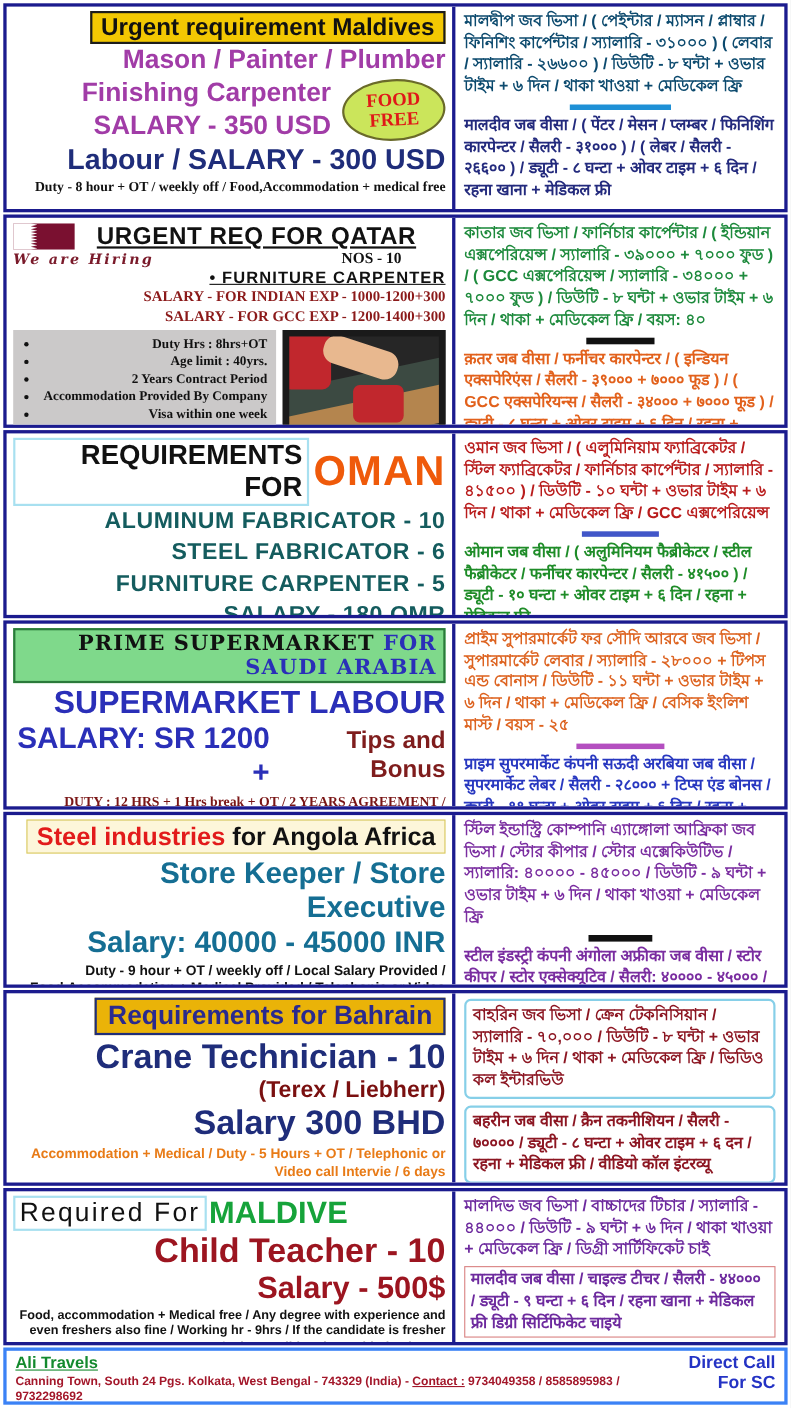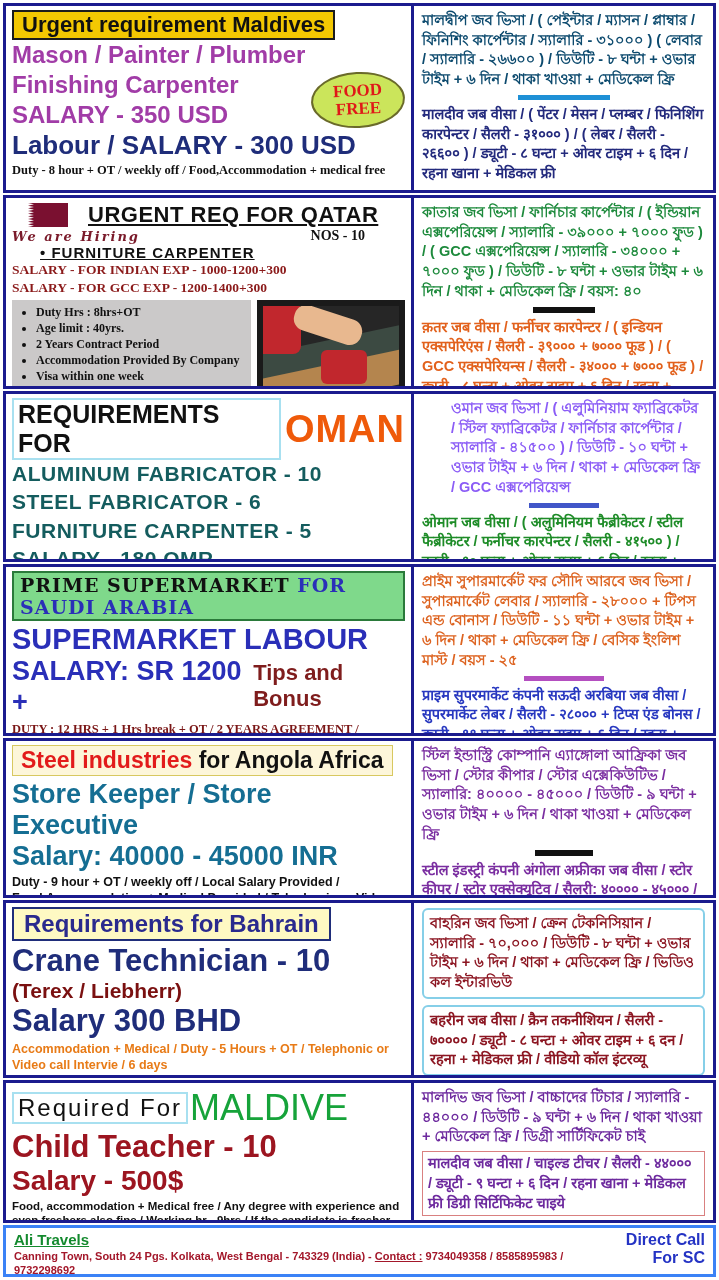--- a/index.html
+++ b/index.html
@@ -1,19 +1,19 @@
 <!DOCTYPE html>
 <html><head>
 <meta charset="utf-8">
 <style>
   * { margin:0; padding:0; box-sizing:border-box; }
   body { background:#9aa0a6; font-family:"Liberation Sans","DejaVu Sans",sans-serif; }
   .poster { width:719px; height:1280px; background:#ffffff; padding:3px; display:flex; flex-direction:column; gap:2px; overflow:hidden; }
   .sec { border:3px solid #1b1b8e; display:flex; overflow:hidden; background:#fff; flex:none; }
-  .sec-left { flex:1; padding:4px 6px; overflow:hidden; }
+  .sec-left { flex:1; padding:4px 6px; overflow:hidden;text-align:right; }
   .sec-right { width:302px; border-left:3px solid #1b1b8e; padding:5px 8px; overflow:hidden; }
   .para { font-size:14.5px; line-height:1.36; font-weight:bold; }
   .divider { height:5px; width:92px; margin:5px auto; }
   .u { text-decoration:underline; }
 
   
   .s1 { height:190px; }
   .s1 .hdr { display:inline-block; background:#f3c802; border:2px solid #1c1c1c; padding:0 8px; font-size:22px; font-weight:bold; color:#111; }
   .s1 .jobs { color:#a13ca7; font-weight:bold; font-size:24px; line-height:1.25; }
   .s1 .row2 { display:flex; align-items:center; gap:10px; }
@@ -44,21 +44,21 @@
   .s2 .bn { color:#1d8a3c; }
   .s2 .hi { color:#e2611c; }
   .s2 .divider { background:#111; height:6px; width:62px; }
 
   
   .s3 { height:171px; }
   .s3 .titlerow { display:flex; align-items:center; gap:4px; }
   .s3 .boxed { border:2px solid #a8e0f0; padding:0 4px; font-size:25px; font-weight:bold; color:#111; }
   .s3 .country { font-size:38px; font-weight:bold; color:#ef5a0a; letter-spacing:1px; }
   .s3 .jobs { color:#145c5e; font-weight:bold; font-size:21px; line-height:1.35; letter-spacing:0.5px; }
-  .s3 .bn { color:#8b5cf6;margin-left:29px; }
+  .s3 .bn { color:#b91c1c; }
   .s3 .hi { color:#1e8c28; }
   .s3 .divider { background:#4156c8; height:5px; width:70px; }
 
   
   .s4 { height:172px; }
   .s4 .hdr { display:inline-block; background:#7fd98b; border:2px solid #2a7a3a; padding:1px 6px; font-family:"DejaVu Serif",serif; font-weight:bold; font-size:19px; letter-spacing:1px; }
   .s4 .hdr .blk { color:#111; }
   .s4 .hdr .blu { color:#2a2fb8; }
   .s4 .job { color:#2a2fb8; font-weight:bold; font-size:29px; margin-top:2px; }
   .s4 .salrow { display:flex; align-items:baseline; gap:8px; }
@@ -76,33 +76,33 @@
   .s5 .hdr .blk { color:#111; }
   .s5 .job { color:#156e93; font-weight:bold; font-size:27px; margin-top:3px; }
   .s5 .sal { color:#156e93; font-weight:bold; font-size:27px; }
   .s5 .terms { font-weight:bold; font-size:12.5px; color:#111; margin-top:3px; line-height:1.25; }
   .s5 .bn { color:#7a2da0; }
   .s5 .hi { color:#7a2da0; }
   .s5 .divider { background:#111; height:6px; width:58px; }
 
   
   .s6 { height:178px; }
-  .s6 .hdr { display:inline-block; background:#fef9c3; border:2px solid #1f2d7a; padding:1px 10px; color:#2a2a8e; font-weight:bold; font-size:24px; }
+  .s6 .hdr { display:inline-block; background:#eab308; border:2px solid #1f2d7a; padding:1px 10px; color:#2a2a8e; font-weight:bold; font-size:24px; }
   .s6 .job { color:#1f2d7a; font-weight:bold; font-size:31px; margin-top:2px; }
   .s6 .brands { color:#7a1010; font-weight:bold; font-size:21px; }
   .s6 .sal { color:#1f2d7a; font-weight:bold; font-size:31px; }
   .s6 .terms { color:#e87b17; font-weight:bold; font-size:12.5px; margin-top:2px; line-height:1.3; }
   .s6 .langbox { border:2px solid #86cfe8; border-radius:6px; padding:4px 6px; margin-bottom:6px; }
   .s6 .bn, .s6 .hi { color:#8c1622; }
 
   
   .s7 { height:143px; }
   .s7 .titlerow { display:flex; align-items:center; gap:2px; }
   .s7 .boxed { border:2px solid #a8e0f0; padding:0 4px; font-size:24px; font-weight:normal; color:#111; letter-spacing:2px; }
-  .s7 .country { font-size:36px; font-weight:normal; color:#16a33a; }
+  .s7 .country { font-size:28px; font-weight:bold; color:#16a33a; }
   .s7 .job { color:#9c1520; font-weight:bold; font-size:31px; }
   .s7 .sal { color:#9c1520; font-weight:bold; font-size:28px; }
   .s7 .terms { font-weight:bold; font-size:11.5px; color:#111; margin-top:2px; line-height:1.25; }
   .s7 .bn { color:#6d2a9e; }
   .s7 .hibox { border:1px solid #d98080; padding:2px 5px; margin-top:4px; }
   .s7 .hi { color:#6d2a9e; }
 
   
   .footer { border:3px solid #3b82f6; height:52px; display:flex; padding:3px 8px; background:#fff; flex:none; }
   .footer .left { flex:1; }

